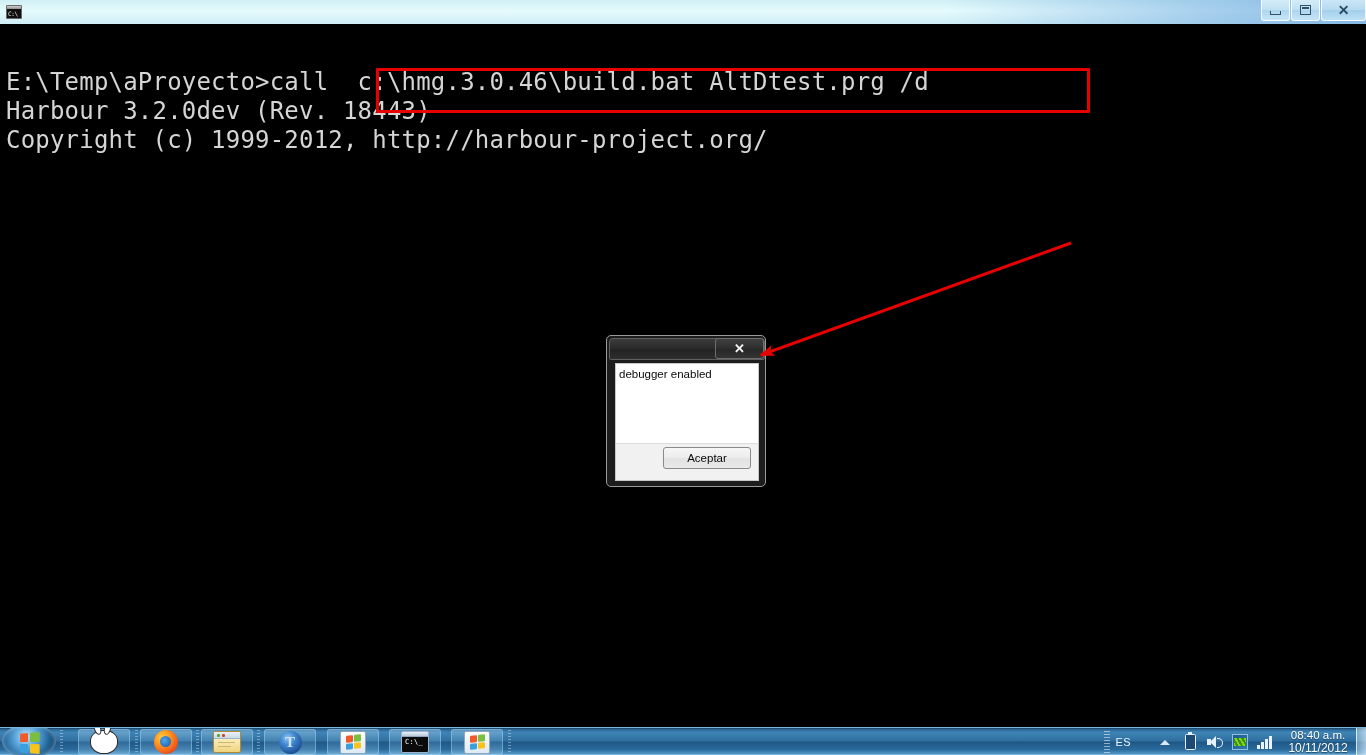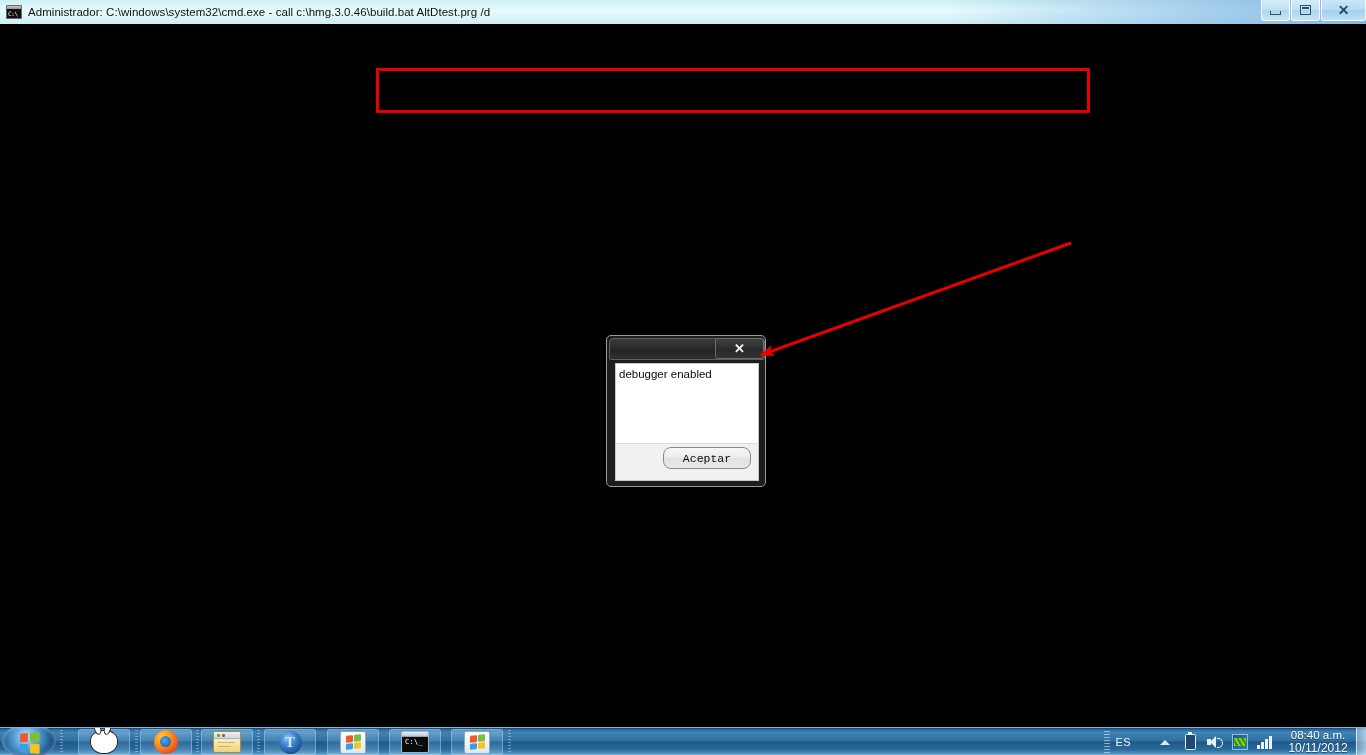--- a/index.html
+++ b/index.html
@@ -246,25 +246,25 @@
     box-sizing: border-box;
   }
   #dialog-accept {
     position: absolute;
     left: 56px;
     top: 111px;
     width: 88px;
     height: 22px;
     box-sizing: border-box;
     border: 1px solid #8a8a8a;
-    border-radius: 8px;
+    border-radius: 3px;
     background: linear-gradient(to bottom, #f6f6f6 0%, #ededed 45%, #e2e2e2 55%, #e9e9e9 100%);
     font-size: 11.5px;
     color: #0a0a0a;
-    font-family: Liberation Mono, monospace;
+    font-family: Liberation Sans, sans-serif;
     display: flex;
     align-items: center;
     justify-content: center;
     cursor: default;
   }
 
   
   #taskbar {
     position: absolute;
     left: 0; bottom: 0;
@@ -564,36 +564,38 @@
     background: linear-gradient(to right, rgba(190,225,248,0.45), rgba(235,248,255,0.65));
     border-left: 1px solid rgba(255,255,255,0.6);
   }
 </style>
 </head>
 <body>
 
 <div id="titlebar">
   <div id="titlebar-left">
     <span class="cmd-mini-icon"></span>
-    <span id="titlebar-text">Administrador: C:\windows\system32\cmd.exe - call  c:\hmg.3.0.46\build.bat AltDtest.prg /d</span>
   </div>
   <div id="win-controls">
     <div class="win-btn">
       <span class="glyph-min"></span>
     </div>
     <div class="win-btn">
       <span class="glyph-max"></span>
     </div>
     <div class="win-btn close">
       <span class="glyph-close">✕</span>
     </div>
   </div>
 </div>
 
 <div id="console">
+  <pre id="console-text">E:\Temp\aProyecto&gt;call  c:\hmg.3.0.46\build.bat AltDtest.prg /d
+Harbour 3.2.0dev (Rev. 18443)
+Copyright (c) 1999-2012, http://harbour-project.org/</pre>
 
   <div id="red-box"></div>
 
   <div id="dialog">
     <div id="dialog-titlebar">
       <div id="dialog-close">✕</div>
     </div>
     <div id="dialog-body"></div>
     <div id="dialog-message">debugger enabled</div>
     <div id="dialog-footer"></div>

